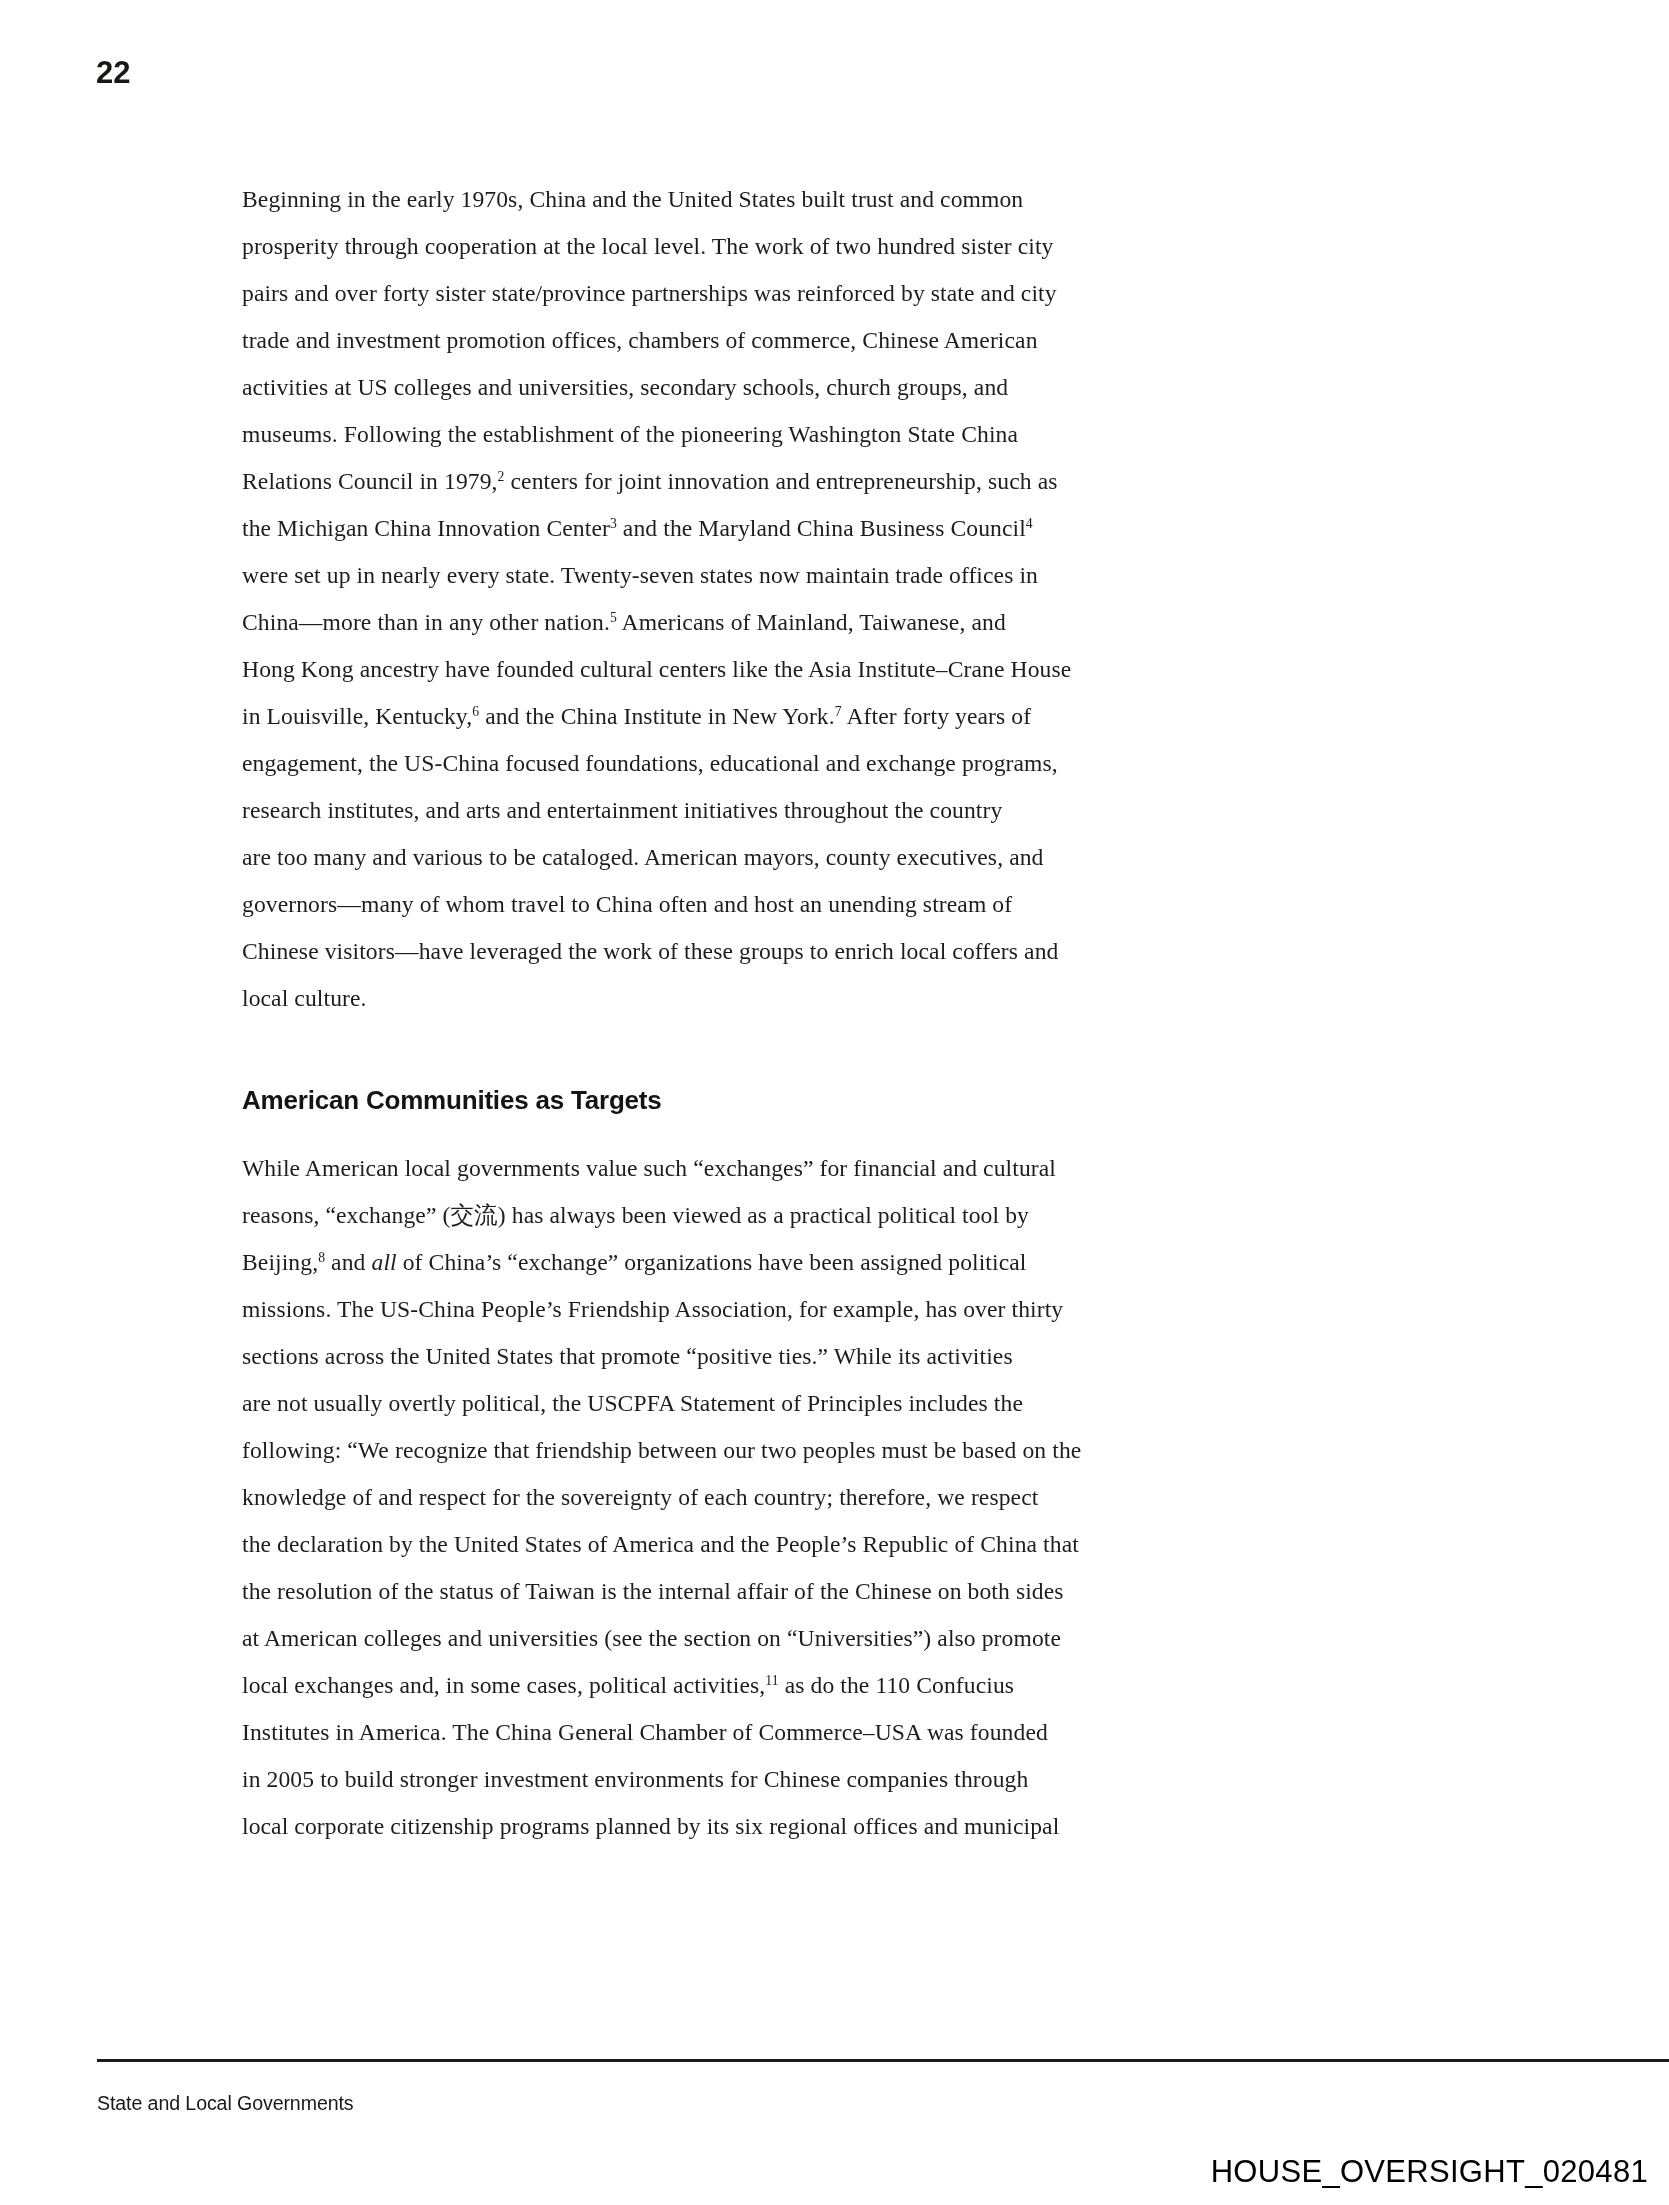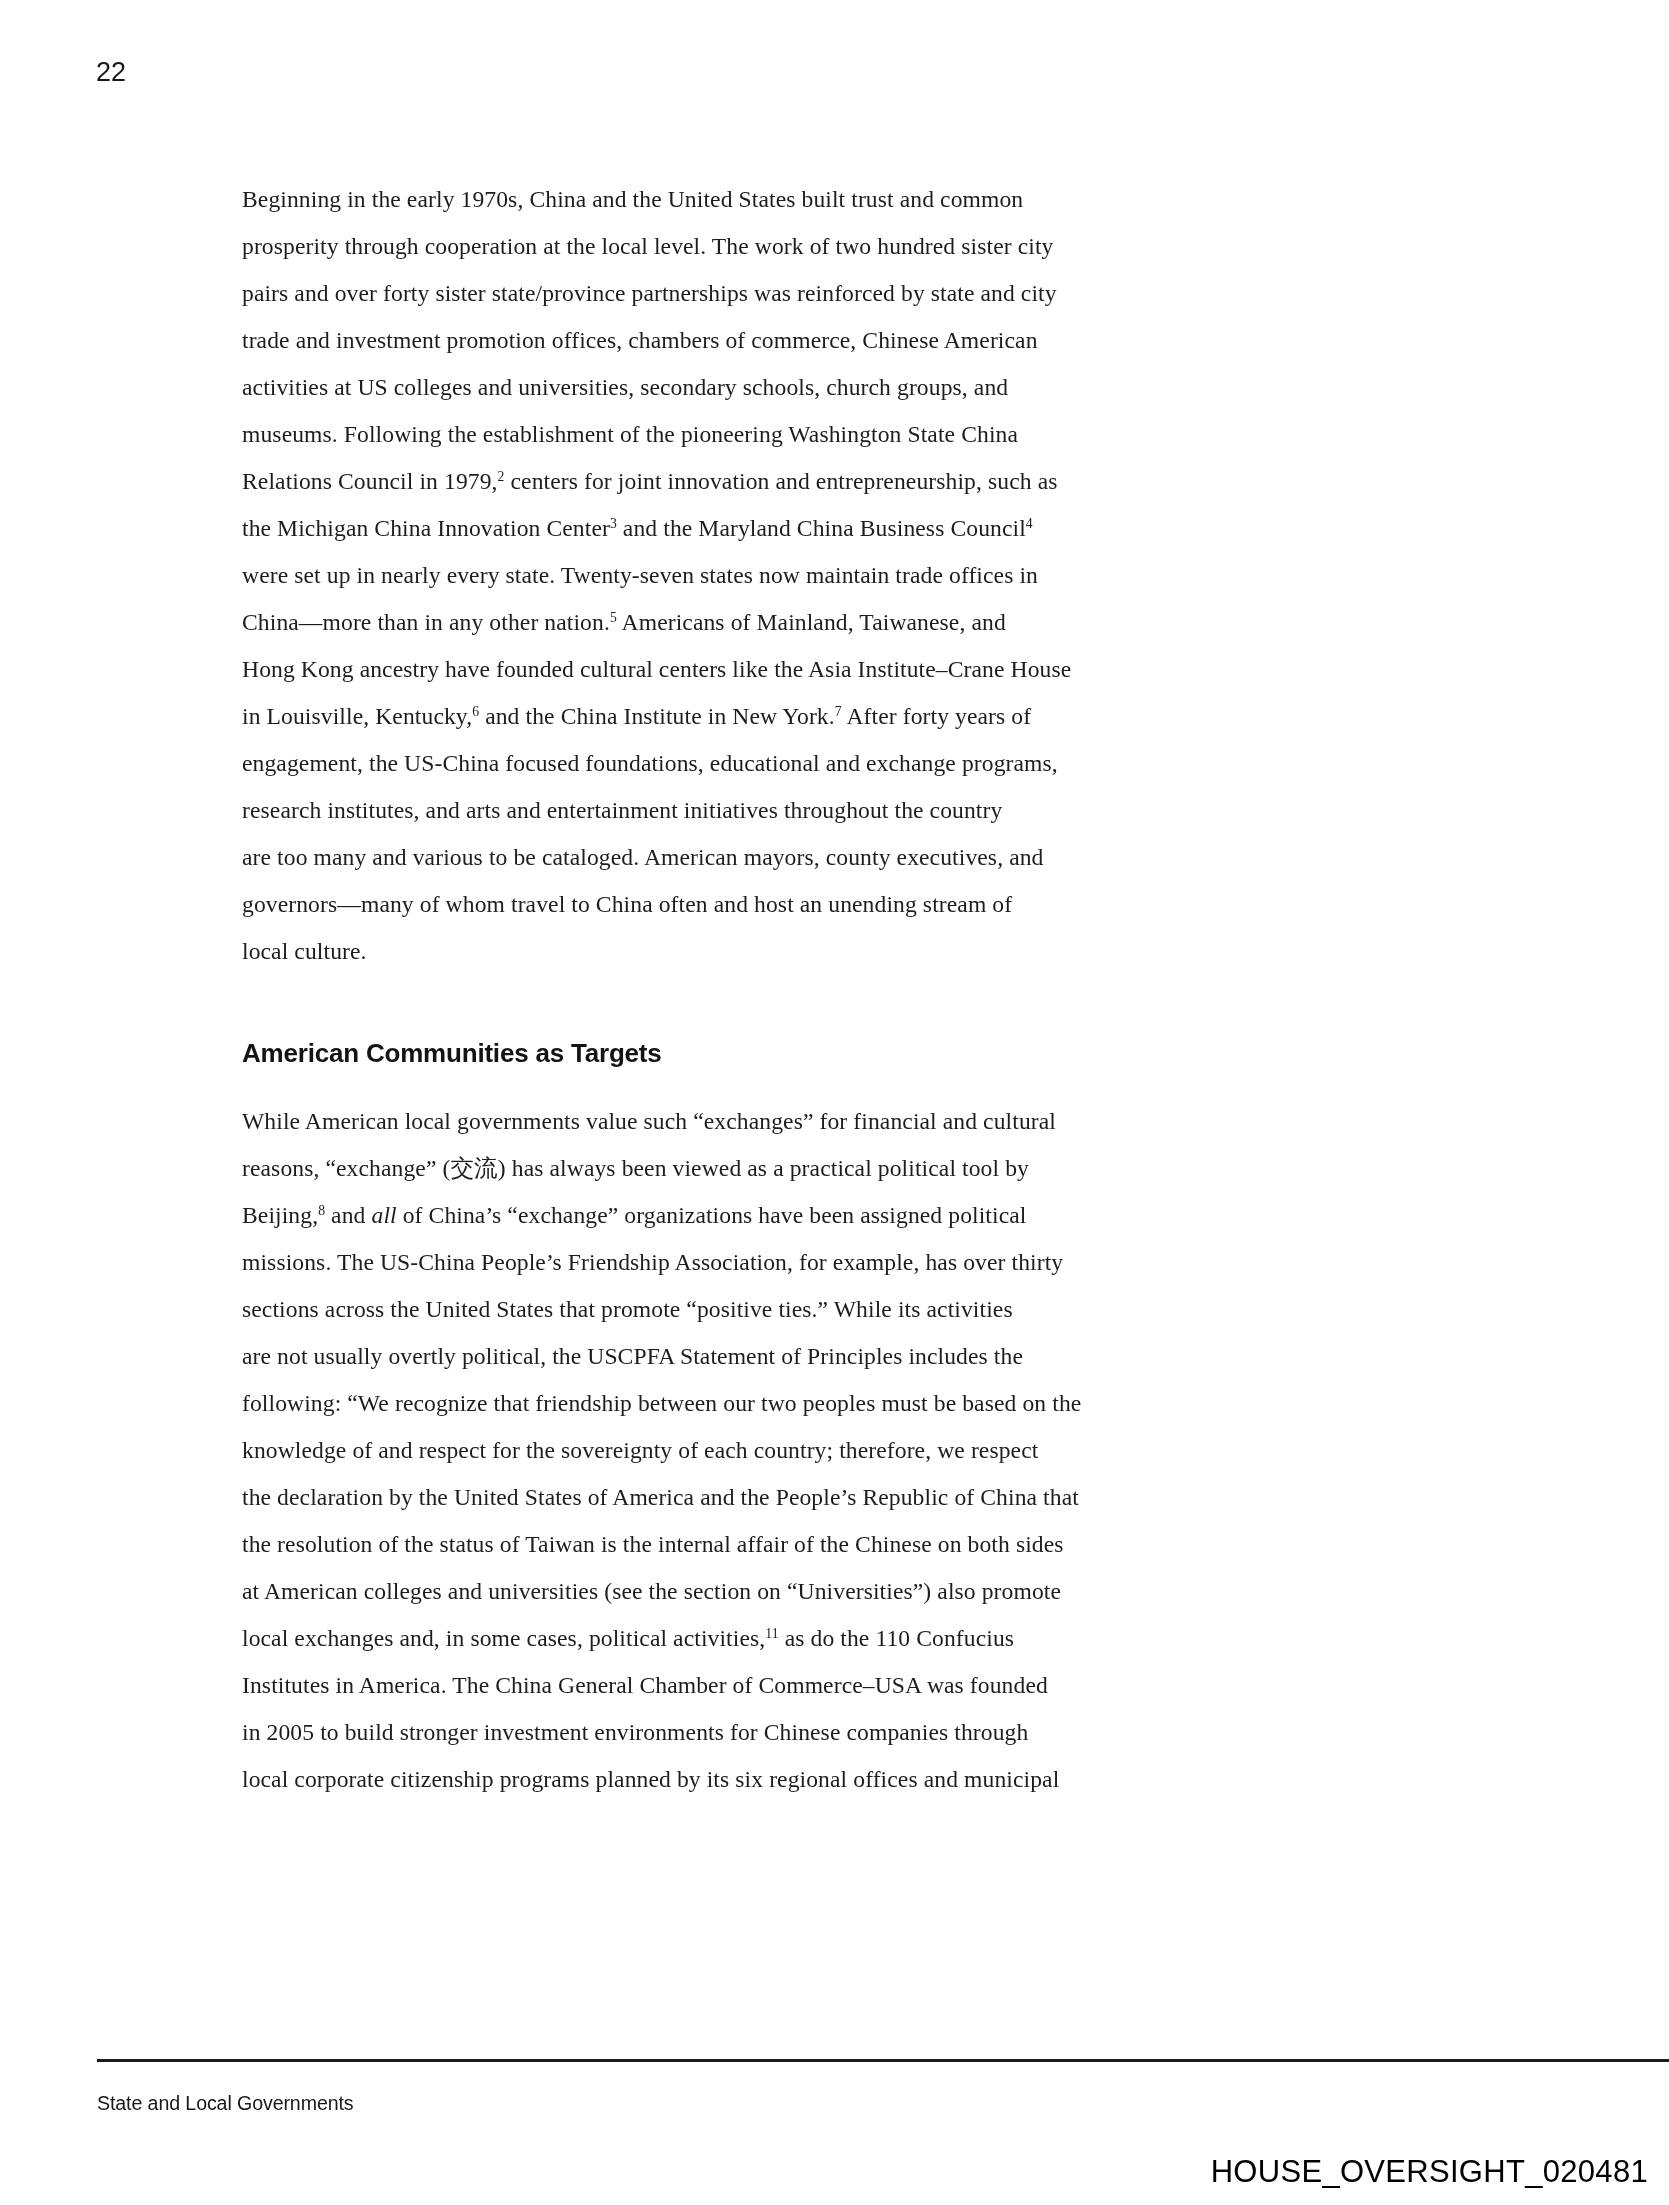--- a/index.html
+++ b/index.html
@@ -13,22 +13,22 @@
     height: 2205px;
     background: #ffffff;
     overflow: hidden;
     font-family: "Liberation Serif", "DejaVu Serif", serif;
   }
   .page-number {
     position: absolute;
     left: 96px;
     top: 56px;
     font-family: "Liberation Sans", "DejaVu Sans", sans-serif;
-    font-weight: 400;
-    font-size: 27px;
+    font-weight: 700;
+    font-size: 31px;
     line-height: 33px;
     color: #181816;
   }
   .content {
     position: absolute;
     left: 242px;
     top: 176px;
     width: 1139px;
   }
   .body-par {
@@ -111,20 +111,21 @@
         <div class="text-line">Relations Council in 1979,<sup>2</sup> centers for joint innovation and entrepreneurship, such as</div>
         <div class="text-line">the Michigan China Innovation Center<sup>3</sup> and the Maryland China Business Council<sup>4</sup></div>
         <div class="text-line">were set up in nearly every state. Twenty-seven states now maintain trade offices in</div>
         <div class="text-line">China—more than in any other nation.<sup>5</sup> Americans of Mainland, Taiwanese, and</div>
         <div class="text-line">Hong Kong ancestry have founded cultural centers like the Asia Institute–Crane House</div>
         <div class="text-line">in Louisville, Kentucky,<sup>6</sup> and the China Institute in New York.<sup>7</sup> After forty years of</div>
         <div class="text-line">engagement, the US-China focused foundations, educational and exchange programs,</div>
         <div class="text-line">research institutes, and arts and entertainment initiatives throughout the country</div>
         <div class="text-line">are too many and various to be cataloged. American mayors, county executives, and</div>
         <div class="text-line">governors—many of whom travel to China often and host an unending stream of</div>
+        <div class="text-line">Chinese visitors—have leveraged the work of these groups to enrich local coffers and</div>
         <div class="text-line">local culture.</div>
       </div>
 
     <h2 class="section-heading">American Communities as Targets</h2>
 
     <div class="body-par">
         <div class="text-line">While American local governments value such “exchanges” for financial and cultural</div>
         <div class="text-line">reasons, “exchange” (交流) has always been viewed as a practical political tool by</div>
         <div class="text-line">Beijing,<sup>8</sup> and <i>all</i> of China’s “exchange” organizations have been assigned political</div>
         <div class="text-line">missions. The US-China People’s Friendship Association, for example, has over thirty</div>

